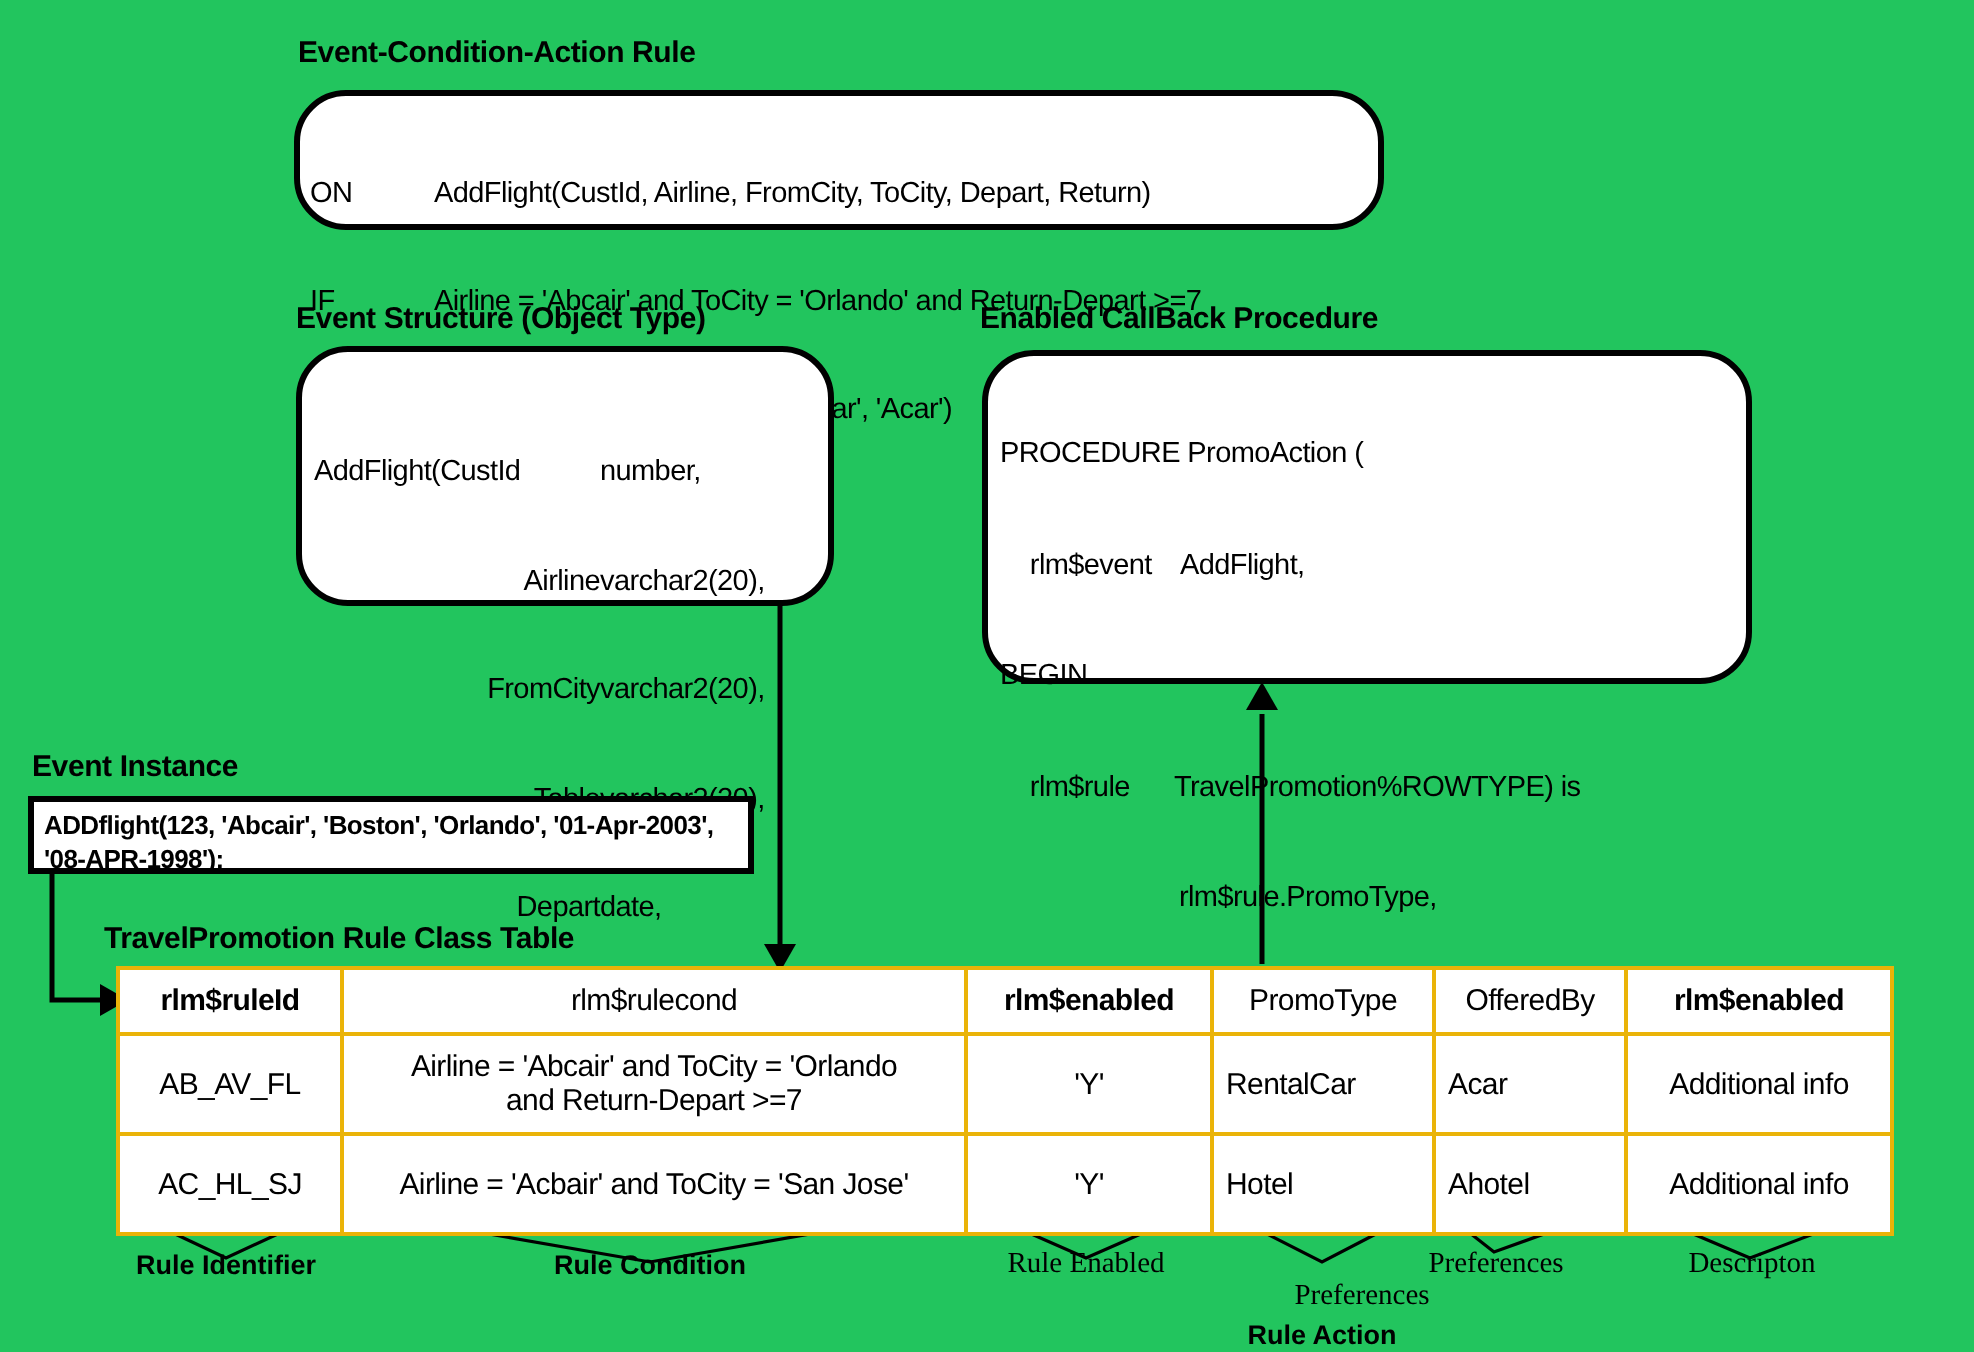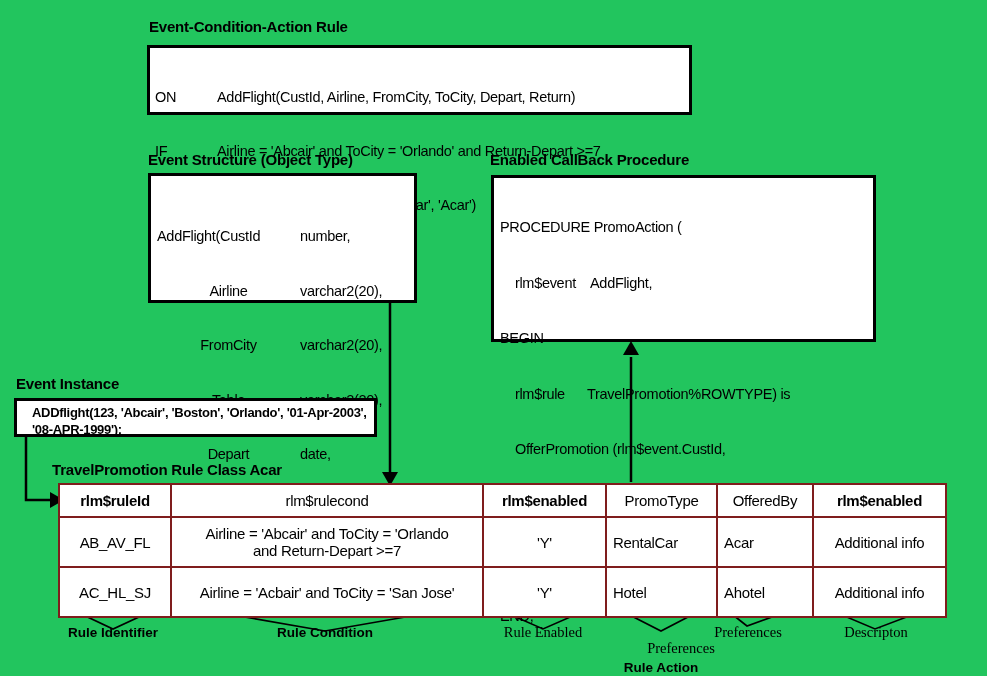--- a/index.html
+++ b/index.html
@@ -31,51 +31,52 @@
     border: 3px solid #000;
     background: #fff;
     box-sizing: border-box;
   }
   .code {
     font-family: "Liberation Sans", sans-serif;
     font-size: 14.5px;
     line-height: 18px;
     white-space: pre;
     letter-spacing: -0.3px;
+    border-radius: 26px;
   }
 
   
   #eca-box { left: 147px; top: 45px; width: 545px; height: 70px; padding: 4px 0 0 5px; }
   #eca-box .row { display: block; }
   #eca-box .kw { display: inline-block; width: 62px; }
 
   
   #evt-box { left: 148px; top: 173px; width: 269px; height: 130px; padding: 15px 0 0 6px; }
   .struct-row { display: block; line-height: 18.5px; }
-  .struct-name { display: inline-block; width: 143px; text-align: center; }
+  .struct-name { display: inline-block; width: 143px; text-align: right; }
   .struct-type { display: inline-block; }
   .struct-head { display: inline-block; width: 143px; text-align: left; }
 
   
   #act-box { left: 491px; top: 175px; width: 385px; height: 167px; padding: 4px 0 0 6px; }
   #act-box .ln { display: block; line-height: 19.5px; }
 
   
-  #inst-box { left: 14px; top: 398px; width: 363px; height: 39px; padding: 3px 0 0 15px; }
+  #inst-box { left: 14px; top: 398px; width: 363px; height: 39px; padding: 3px 0 0 5px; }
   #inst-box .ln { display: block; line-height: 17px; font-size: 13px; font-weight: bold; letter-spacing: -0.3px;}
 
   
   #rule-table {
     left: 58px; top: 483px; width: 887px;
     border-collapse: collapse;
     table-layout: fixed;
     background: #fff;
   }
   #rule-table td, #rule-table th {
-    border: 2px solid #7f1d1d;
+    border: 2px solid #eab308;
     padding: 2px 4px;
     font-size: 15px;
     text-align: center;
     vertical-align: middle;
     font-weight: normal;
     letter-spacing: -0.3px;
   }
   #rule-table th { height: 27px; }
   #rule-table th.b { font-weight: bold; }
   #rule-table tr.data td { height: 44px; }
@@ -155,34 +156,33 @@
     <span class="struct-row"><span class="struct-name">Return</span><span class="struct-type">date)</span></span>
   </div>
 
   <div class="abs panel-title" style="left:490px; top:151px;">Enabled CallBack Procedure</div>
 
   <div class="abs box code" id="act-box">
     <span class="ln">PROCEDURE PromoAction (</span>
     <span class="ln">    rlm$event    AddFlight,</span>
     <span class="ln">BEGIN</span>
     <span class="ln">    rlm$rule      TravelPromotion%ROWTYPE) is</span>
-    <span class="ln">    OfferPromotion (rlm$event.CustId,</span>
     <span class="ln">                        rlm$rule.PromoType,</span>
     <span class="ln">                        rlm$rule.OfferedBy);</span>
     <span class="ln">END;</span>
   </div>
 
   <div class="abs panel-title" style="left:16px; top:375px;">Event Instance</div>
 
   <div class="abs box" id="inst-box">
     <span class="ln">ADDflight(123, 'Abcair', 'Boston', 'Orlando', '01-Apr-2003',</span>
-    <span class="ln">'08-APR-1999');</span>
-  </div>
-
-  <div class="abs panel-title" style="left:52px; top:461px;">TravelPromotion Rule Class Acar</div>
+    <span class="ln">'08-APR-1998');</span>
+  </div>
+
+  <div class="abs panel-title" style="left:52px; top:461px;">TravelPromotion Rule Class Table</div>
 
   <table class="abs" id="rule-table">
     <colgroup>
       <col style="width:112px">
       <col style="width:312px">
       <col style="width:123px">
       <col style="width:111px">
       <col style="width:96px">
       <col style="width:133px">
     </colgroup>

